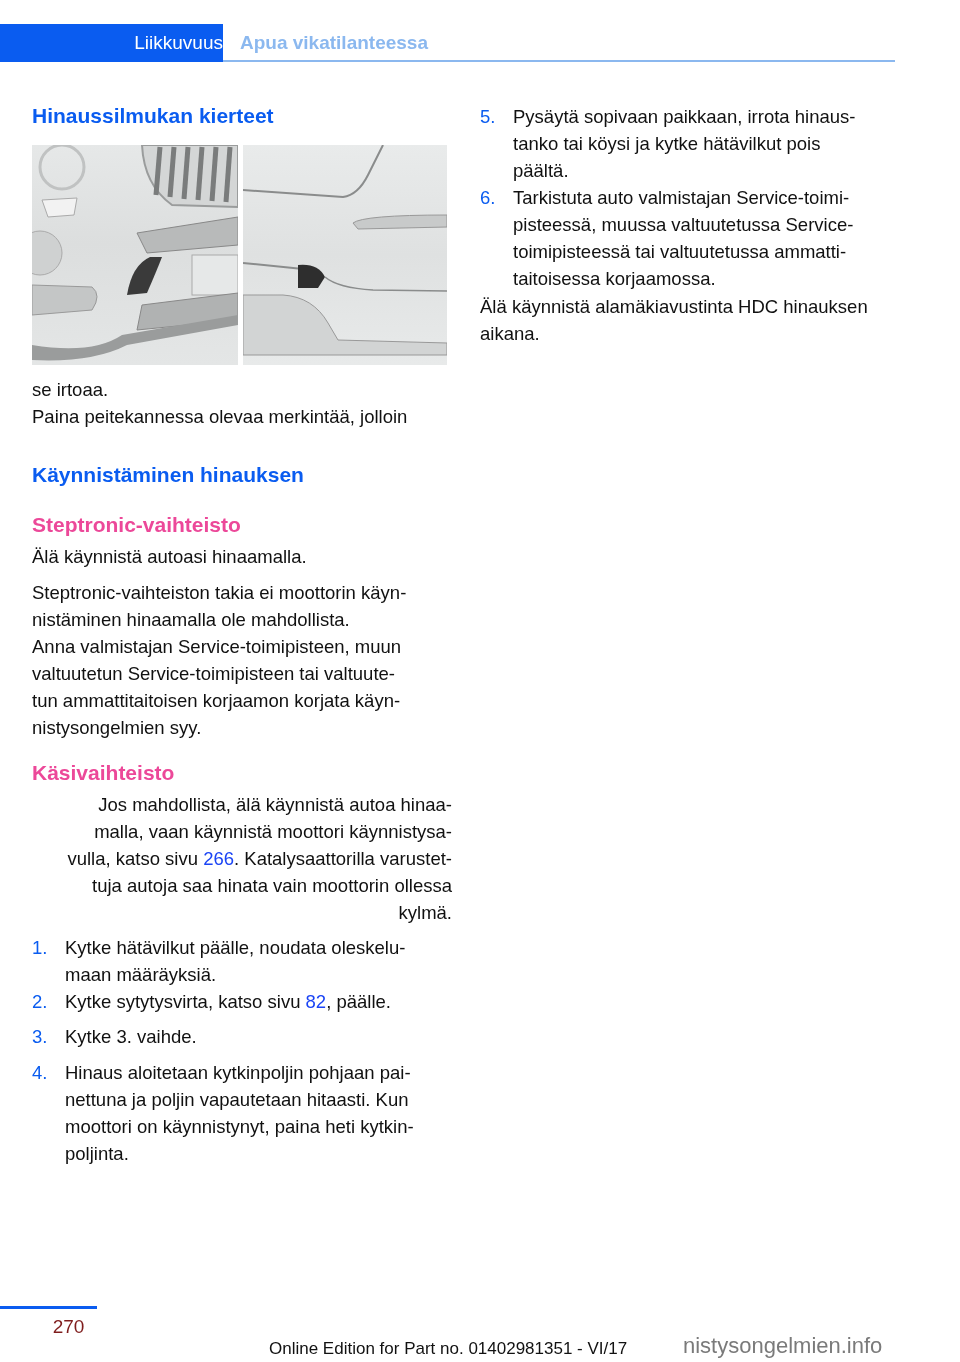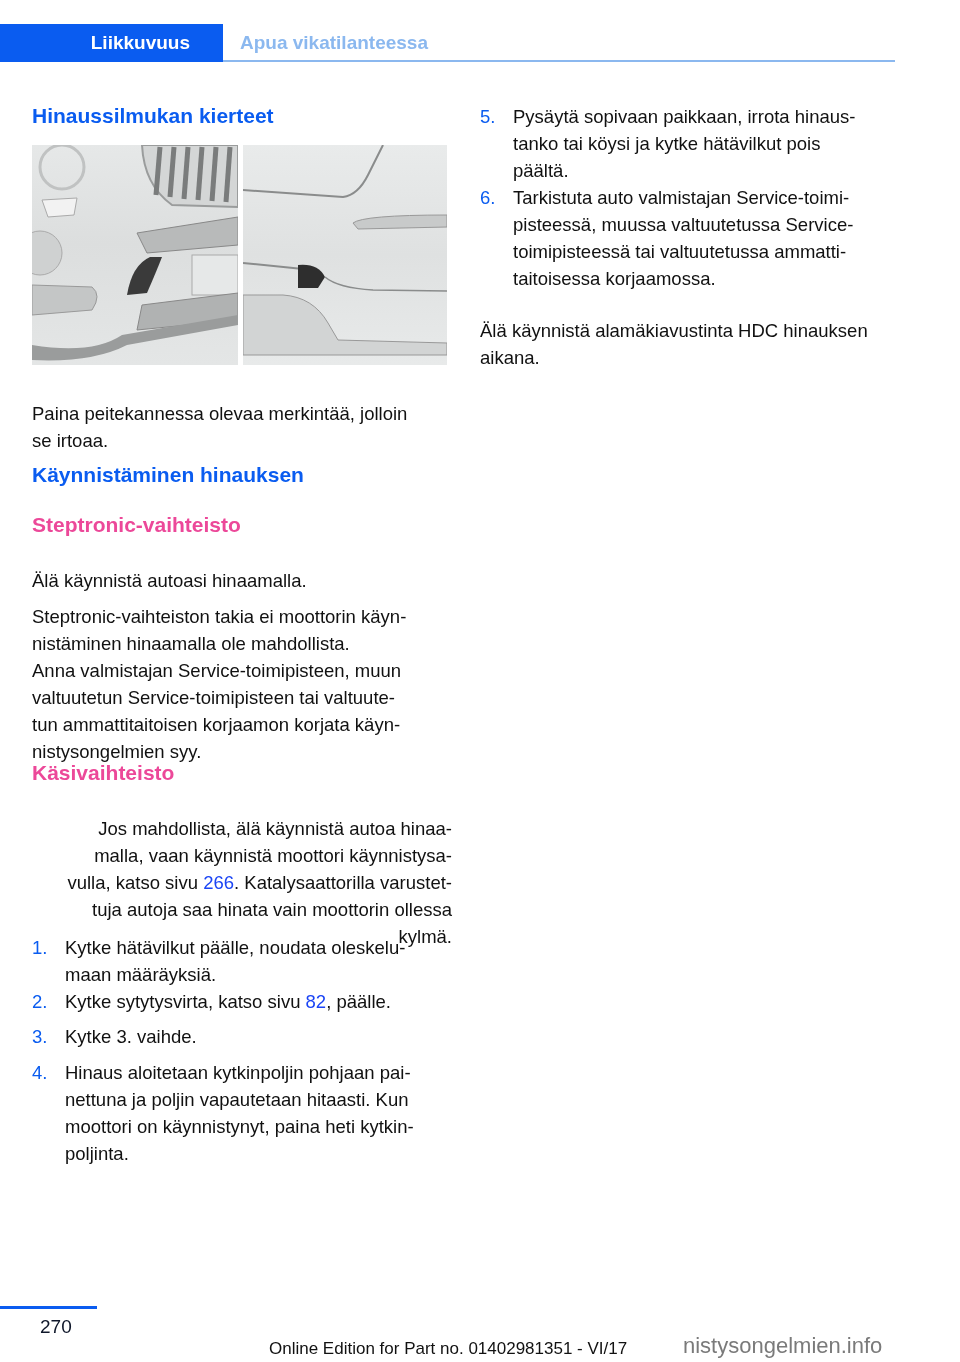--- a/index.html
+++ b/index.html
@@ -1,42 +1,42 @@
 <!DOCTYPE html>
 <html><head>
 <meta charset="utf-8">
 <style>
   html, body { margin: 0; padding: 0; background: #ffffff; }
   body { width: 960px; height: 1362px; position: relative; overflow: hidden;
          font-family: "Liberation Sans", "DejaVu Sans", sans-serif; color: #111111; }
   .header { position: absolute; left: 0; top: 24px; width: 895px; height: 38px; }
   .tab-active { position: absolute; left: 0; top: 0; width: 223px; height: 38px; background: #0a5cf0;
-                color: #ffffff; font-weight: bold; font-size: 19px; box-sizing: border-box;
-                text-align: right; padding-right: 33px; line-height: 38px; }
+                color: #ffffff; font-weight: normal; font-size: 19px; box-sizing: border-box;
+                text-align: right; padding-right: 0; line-height: 38px; }
   .tab-inactive { position: absolute; left: 240px; top: 0; height: 38px; line-height: 38px;
                   color: #8bb8ef; font-weight: bold; font-size: 19px; }
   .header-line { position: absolute; left: 223px; top: 36px; width: 672px; height: 2px; background: #8bb8ef; }
 
   .h2 { position: absolute; font-weight: bold; font-size: 21px; color: #0a5cf0; white-space: nowrap; }
   .h3 { position: absolute; font-weight: bold; font-size: 21px; color: #ec4899; white-space: nowrap; }
-  .p { position: absolute; font-size: 18.5px; line-height: 27px; color: #111; margin-top: 24px; }
+  .p { position: absolute; font-size: 18.5px; line-height: 27px; color: #111; }
   .link { color: #1a44f5; }
 
   .figure { position: absolute; left: 32px; top: 145px; width: 415px; height: 220px; background: #ececec; overflow: hidden; }
   .fig-panel { position: absolute; top: 0; height: 220px; }
   .fig-left { left: 0; width: 206px; background: linear-gradient(180deg,#e6e8e8 0%,#dcdede 45%,#e4e6e6 100%); }
   .fig-right { left: 211px; width: 204px; background: linear-gradient(180deg,#e9ebeb 0%,#dfe1e1 50%,#e8eaea 100%); }
   .fig-divider { position: absolute; left: 206px; top: 0; width: 5px; height: 220px; background: #ffffff; }
 
   .ol-item { position: absolute; font-size: 18.5px; line-height: 27px; color: #111; }
   .ol-num { position: absolute; left: 0; top: 0; color: #0a5cf0; }
   .ol-text { position: absolute; left: 33px; top: 0; }
 
   .footer-line { position: absolute; left: 0; top: 1306px; width: 97px; height: 3px; background: #0a5cf0; }
-  .page-num { position: absolute; left: 40px; top: 1316px; width: 57px; text-align: left; font-size: 19px; color: #0f172a; }
+  .page-num { position: absolute; left: 40px; top: 1316px; width: 57px; text-align: center; font-size: 19px; color: #7f1d1d; }
   .edition { position: absolute; left: 269px; top: 1339px; font-size: 17px; color: #111; white-space: nowrap; text-align: center; }
   .watermark { position: absolute; left: 683px; top: 1333px; font-size: 22px; color: #7a7a7a; white-space: nowrap; }
 </style>
 </head>
 <body>
 
 <div class="header">
   <div class="tab-active">Liikkuvuus</div>
   <div class="tab-inactive">Apua vikatilanteessa</div>
   <div class="header-line"></div>
@@ -74,22 +74,22 @@
       <path d="M110 78 Q120 70 204 70 L204 82 L115 84 Z" fill="#c8caca" stroke="#999"></path>
       <path d="M0 118 L60 124 L72 124" fill="none" stroke="#8a8c8c" stroke-width="2"></path>
       <path d="M55 120 Q75 118 82 132 L75 143 L55 143 Z" fill="#2e2e2e"></path>
       <path d="M82 132 Q95 143 130 145 L204 146" fill="none" stroke="#8a8c8c" stroke-width="1.5"></path>
       <path d="M0 150 L40 150 Q70 152 85 178 L95 195 L204 198 L204 210 L0 210 Z" fill="#d2d4d4" stroke="#999"></path>
     </svg>
   </div>
 </div>
 
 <div class="p" style="left:32px; top:376px; width:420px;">
+  <div>se irtoaa.</div>
   <div>Paina peitekannessa olevaa merkintää, jolloin</div>
-  <div>se irtoaa.</div>
 </div>
 
 <div class="h2" style="left:32px; top:463px;">Käynnistäminen hinauksen</div>
 <div class="h3" style="left:32px; top:513px;">Steptronic-vaihteisto</div>
 
 <div class="p" style="left:32px; top:543px; width:420px;">Älä käynnistä autoasi hinaamalla.</div>
 
 <div class="p" style="left:32px; top:579px; width:420px;">
   <div>Steptronic-vaihteiston takia ei moottorin käyn-</div>
   <div>nistäminen hinaamalla ole mahdollista.</div>

